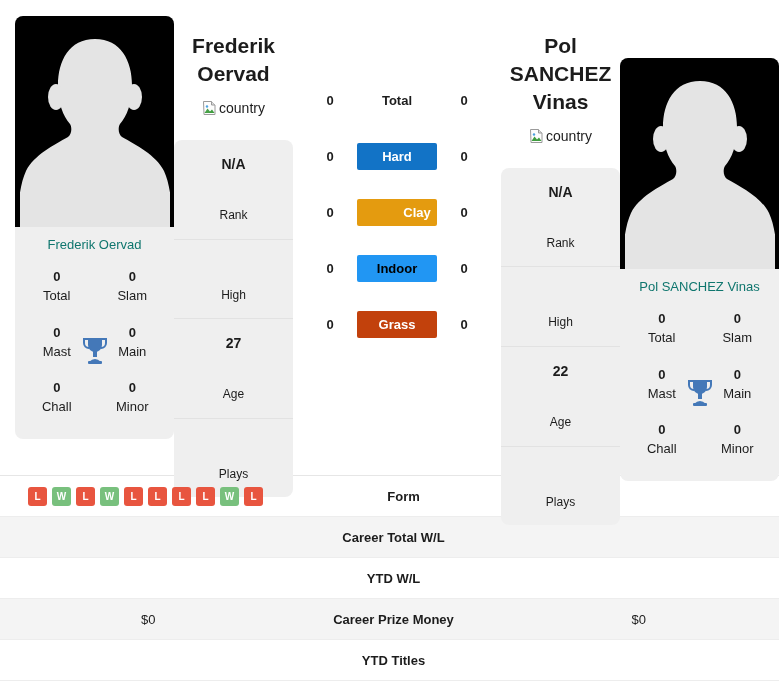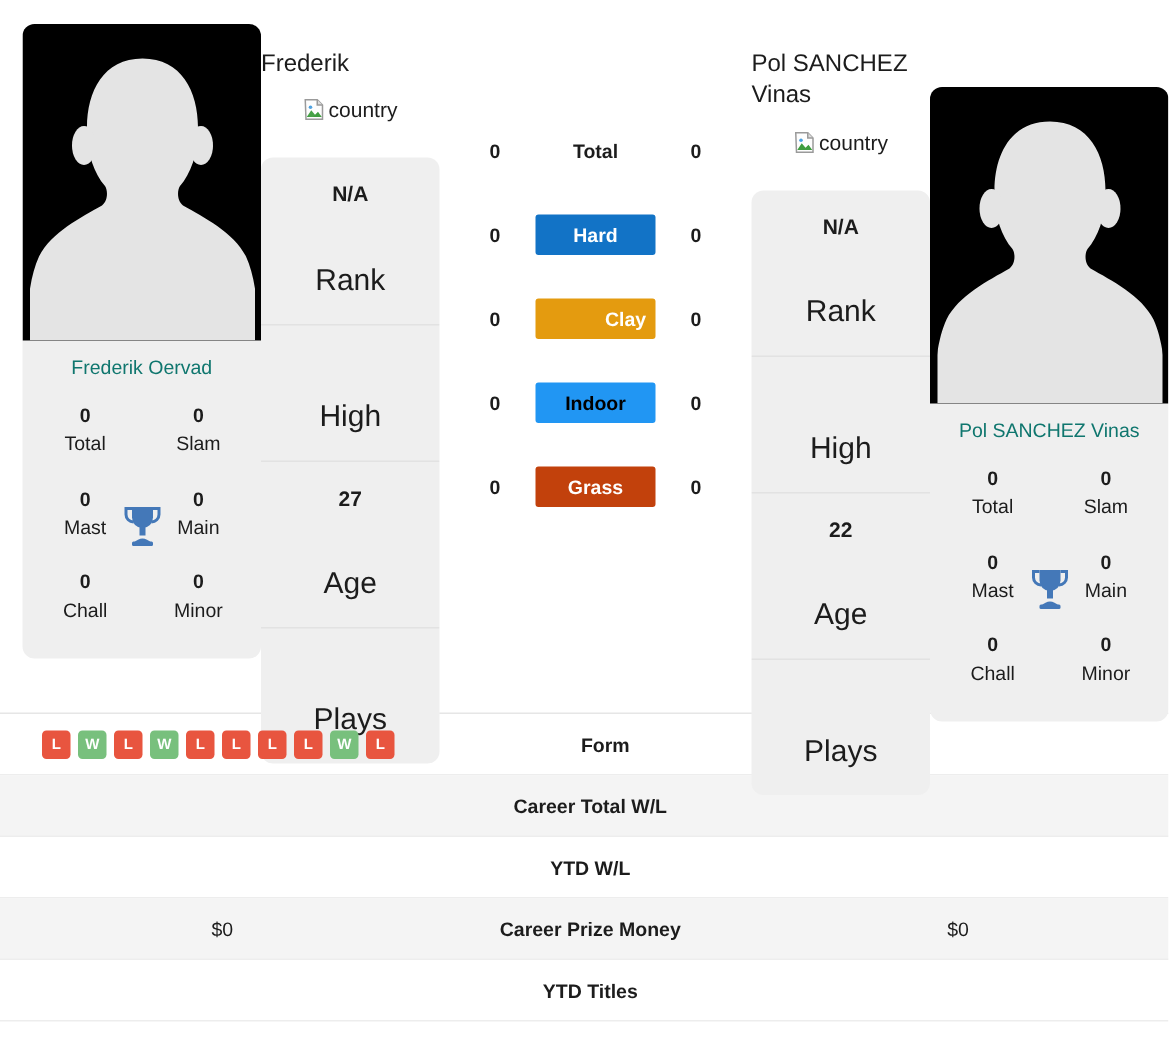--- a/index.html
+++ b/index.html
@@ -87,23 +87,23 @@
   
   .info-col {
     width: 119px;
     flex: 0 0 119px;
     margin-top: 0;
     display: flex;
     flex-direction: column;
     align-items: center;
   }
   .info-name {
-    text-align: left;
-    font-size: 16px;
-    font-weight: normal;
+    text-align: center;
+    font-size: 21px;
+    font-weight: bold;
     line-height: 1.33;
     padding: 22px 0 0 0;
     width: 119px;
   }
   .country-flag {
     display: flex;
     align-items: center;
     justify-content: center;
     gap: 1px;
     margin-top: 12px;
@@ -132,21 +132,21 @@
     justify-content: center;
     gap: 33px;
   }
   .info-row:last-child { border-bottom: none; }
   .info-val {
     font-size: 14px;
     font-weight: bold;
     line-height: 1.45;
   }
   .info-lbl {
-    font-size: 20px;
+    font-size: 12px;
     line-height: 1.45;
   }
 
   
   .surface-col {
     flex: 1 1 auto;
     display: flex;
     flex-direction: column;
     padding-top: 62px;
     min-width: 0;
@@ -267,20 +267,21 @@
       <div class="tg-cell">
         <div class="tg-val">0</div>
         <div class="tg-lbl">Minor</div>
       </div>
     </div>
   </div>
 
   <div class="info-col">
     <div class="info-name">
       <div>Frederik</div>
+      <div>Oervad</div>
     </div>
     <div class="country-flag">
       <svg class="broken-img" viewBox="0 0 16 16">
         <path d="M1.5 1.5 h8 l3.5 3.5 v9.5 h-11 z" fill="#fdfdfd" stroke="#9a9a9a" stroke-width="1"></path>
         <path d="M9.5 1.5 v3.5 h3.5" fill="#dedede" stroke="#9a9a9a" stroke-width="1"></path>
         <path d="M2.5 13 l3 -4.5 l2.5 3 l2 -2 l2.5 3.5 z" fill="#3f9d3f"></path>
         <circle cx="5" cy="6.5" r="1.2" fill="#4aa0e0"></circle>
         <path d="M0.5 10 l6 -5 l3.5 4 l-4 5 z" fill="#ffffff" opacity="0.05"></path>
       </svg>
       <span>country</span>

